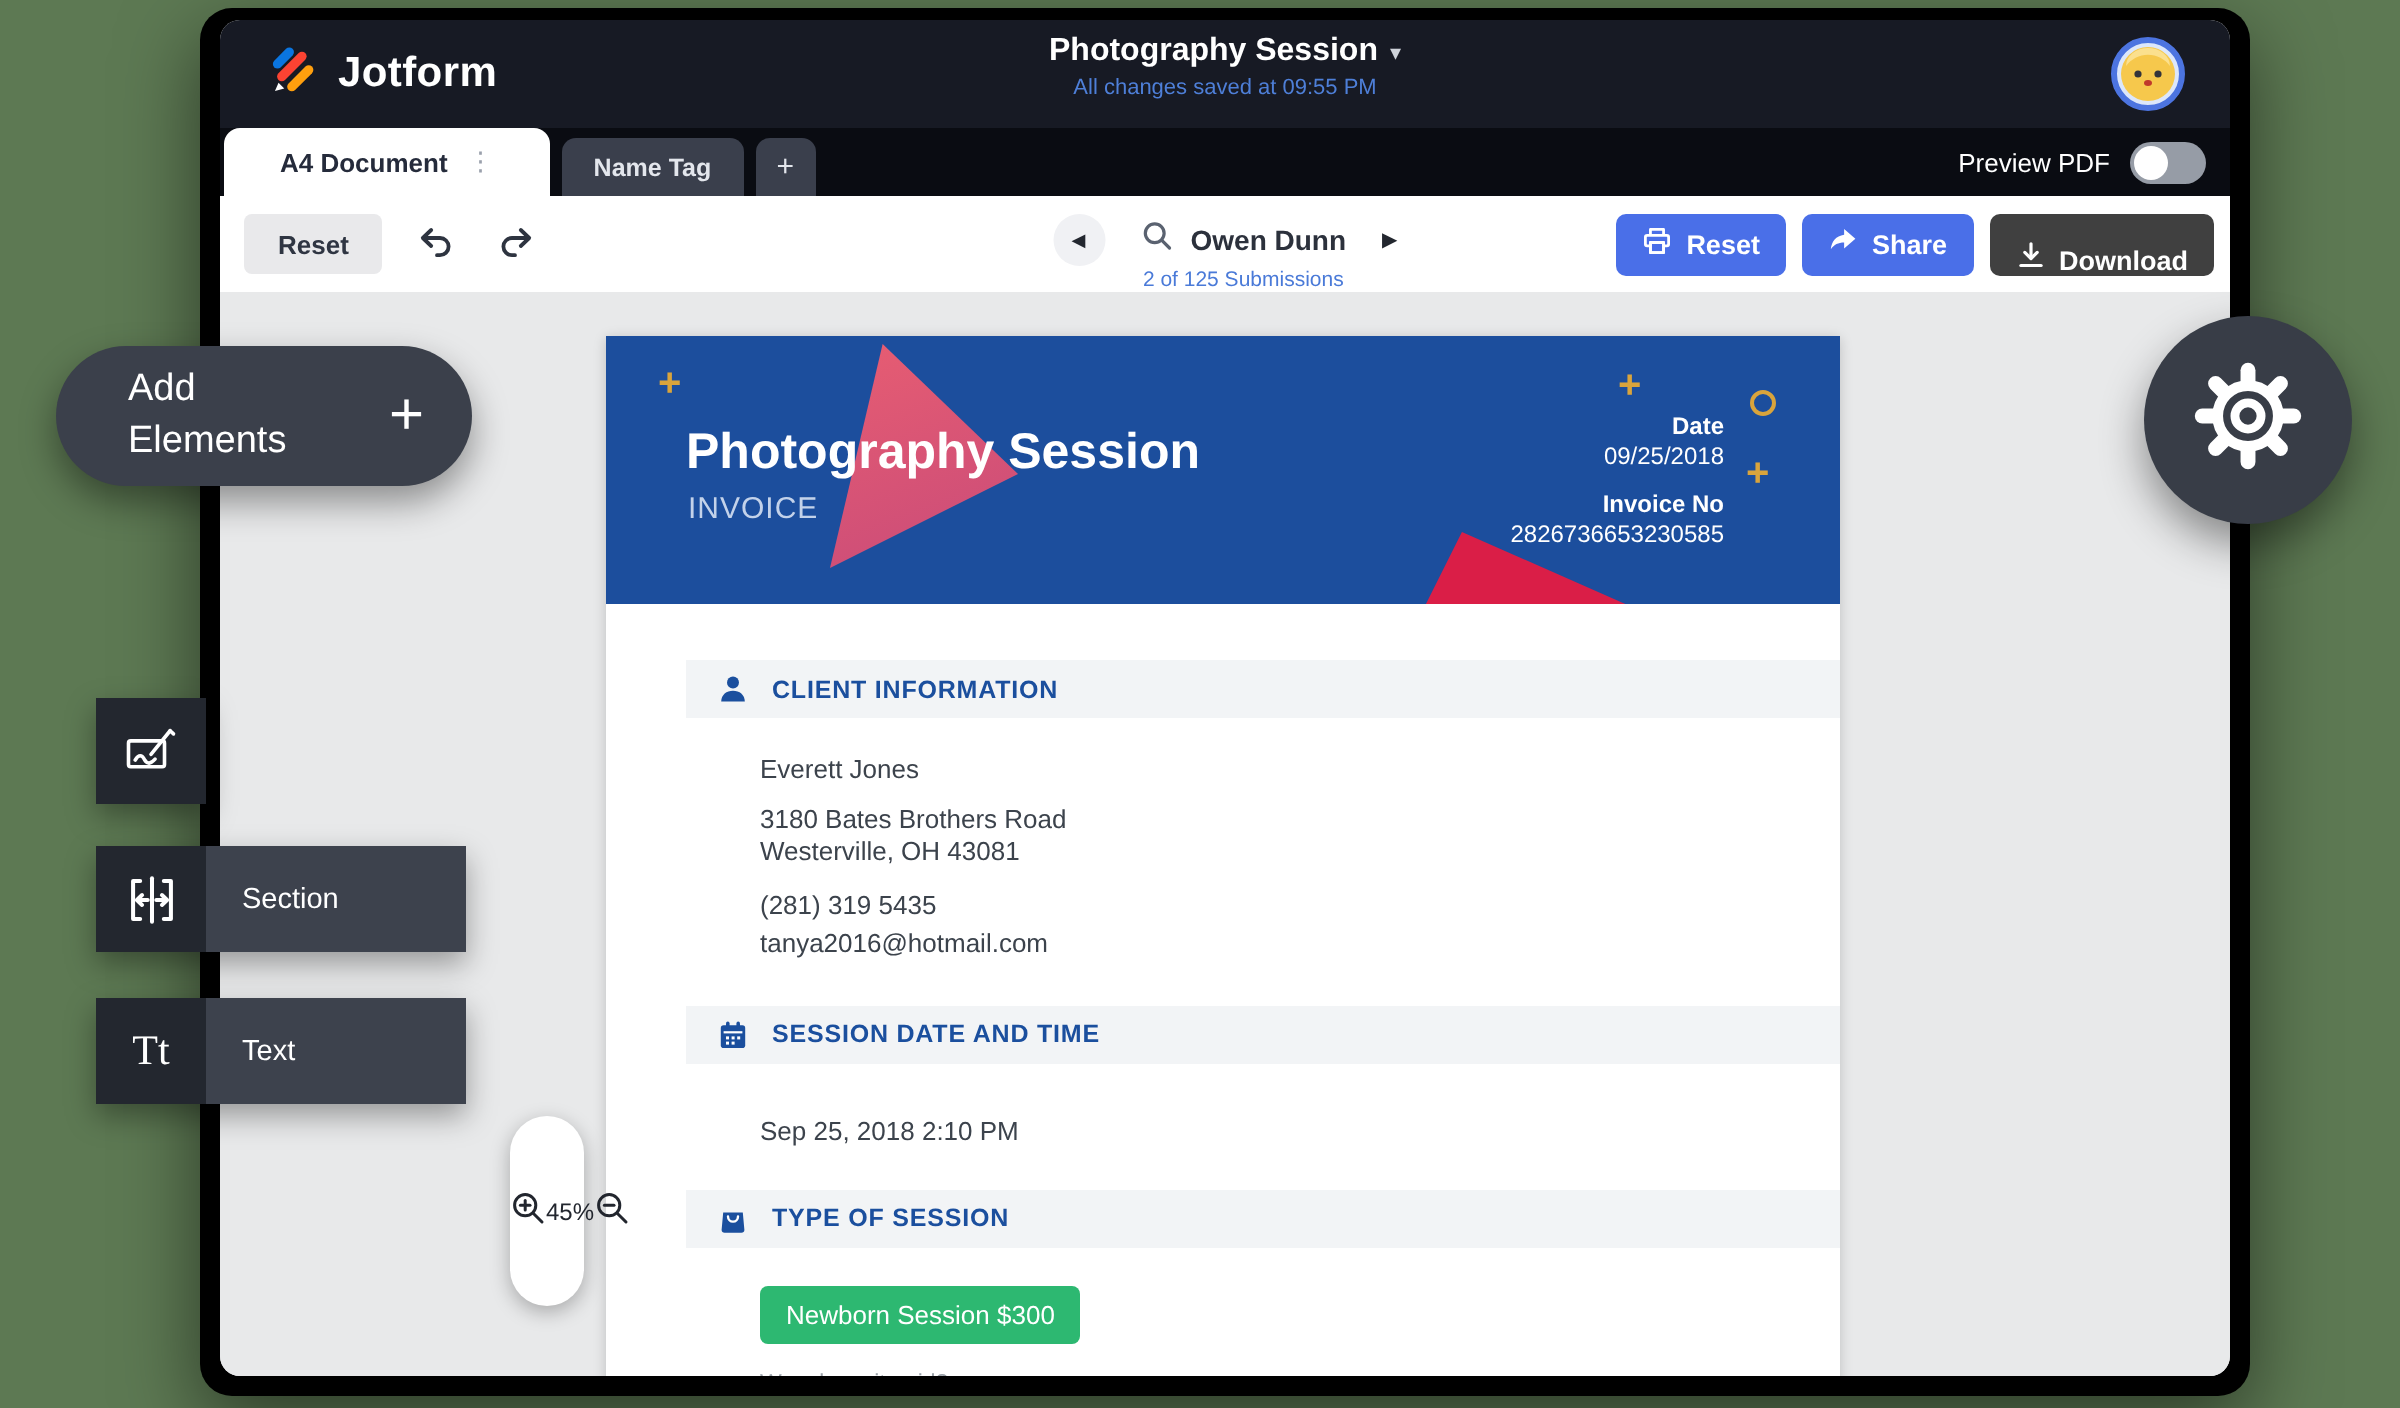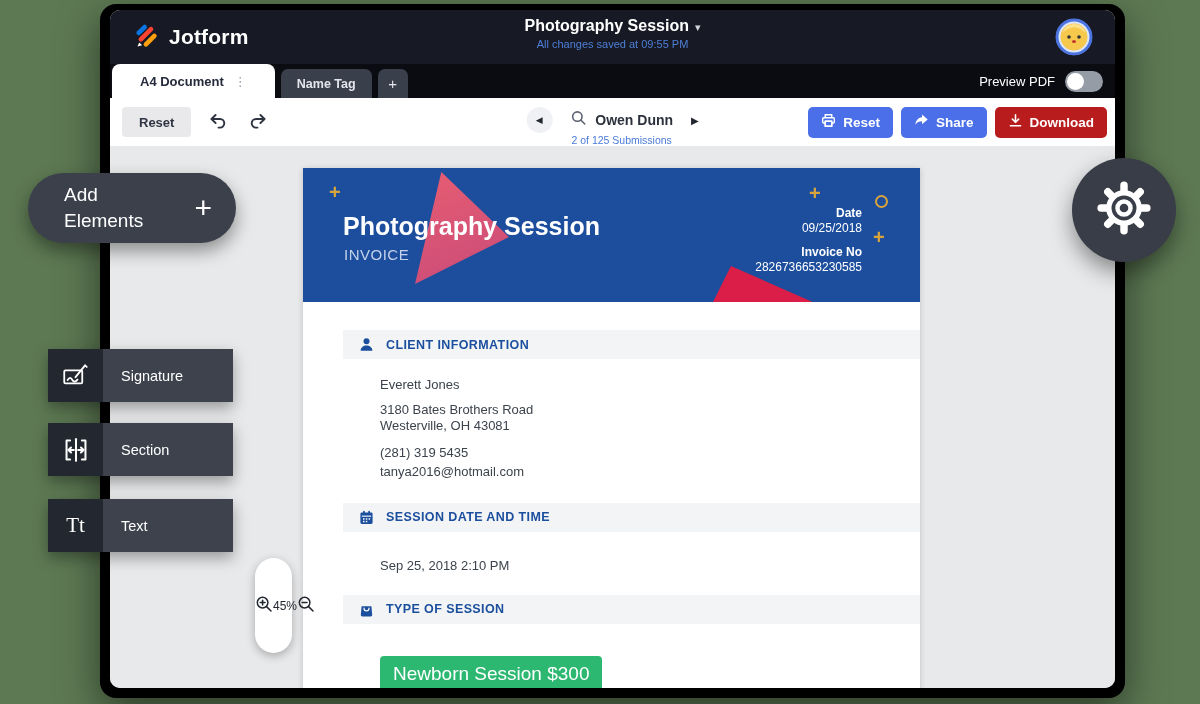--- a/index.html
+++ b/index.html
@@ -53,21 +53,21 @@
     color:#23272f; font-size:9px; cursor:pointer; display:flex; align-items:center; justify-content:center; }
   .nav-next { background:none; border:none; color:#23272f; font-size:10px; cursor:pointer; }
   .nav-mid { position:relative; display:flex; align-items:center; gap:9px; }
   .nav-name { font-size:14px; color:#2c313c; font-weight:600; white-space:nowrap; }
   .nav-count { position:absolute; top:24px; left:50%; transform:translateX(-50%);
     font-size:10.5px; color:#4a7ad8; white-space:nowrap; }
   .actions { margin-left:auto; display:flex; gap:8px; }
   .btn { display:flex; align-items:center; gap:7px; height:31px; padding:0 13px; border:none;
     border-radius:5px; color:#fff; font-size:13.5px; font-weight:600; cursor:pointer; font-family:inherit; }
   .btn-blue { background:#4a6fe8; }
-  .btn-green { background:#b91c1c; }
+  .btn-green { background:#404040;align-items:flex-end; }
 
   
   .canvas { flex:1; position:relative; overflow:hidden; background:#e8e9ea; }
   .page { position:absolute; left:193px; top:22px; width:617px; height:640px; background:#fff;
     box-shadow:0 1px 6px rgba(0,0,0,.18); }
   .page-header { height:134px; background:#1c4e9d; position:relative; overflow:hidden; }
   .gold-plus { position:absolute; color:#d9a43c; font-size:20px; font-weight:700; line-height:1; }
   .gold-circle { position:absolute; width:13px; height:13px; border:2.5px solid #d9a43c; border-radius:50%; }
   .tri-pink { position:absolute; left:112px; top:4px; width:94px; height:112px;
     background:linear-gradient(160deg,#e75d72,#c94b79);
@@ -84,22 +84,22 @@
   .sec-head { margin-left:40px; height:29px; background:#f2f4f6; display:flex; align-items:center;
     gap:12px; padding-left:16px; cursor:pointer; }
   .sec-head span { color:#1b4f9e; font-size:12.5px; font-weight:700; letter-spacing:.4px; }
   .field { margin-left:77px; color:#3c434c; font-size:13px; cursor:pointer; }
   .client-block { margin-top:18px; line-height:16.5px; }
   .client-block .name { margin-bottom:8px; }
   .client-block .addr { margin-bottom:10px; }
   .client-block .phone { margin-bottom:3px; }
   .mt-sec { margin-top:22px; }
   .session-val { margin-top:26px; }
-  .type-badge { display:inline-block; margin:32px 0 0 77px; background:#2db871; color:#fff;
-    font-size:19px; padding:7px 13px; border-radius:4px; cursor:pointer; }
+  .type-badge { display:inline-block; margin:19px 0 0 77px; background:#2db871; color:#fff;
+    font-size:13px; padding:7px 13px; border-radius:4px; cursor:pointer; }
   .deposit-q { margin:14px 0 0 77px; font-size:11.5px; color:#9aa1a8; }
 
   
   .add-elements { position:absolute; left:28px; top:173px; width:208px; height:70px;
     background:#3b404b; border-radius:35px; display:flex; align-items:center;
     box-shadow:0 8px 18px rgba(0,0,0,.4); cursor:pointer; }
   .add-elements .ae-label { margin-left:36px; width:110px; color:#fff; font-size:19px; line-height:1.35; }
   .add-elements .ae-plus { position:absolute; right:24px; top:50%; transform:translateY(-50%);
     color:#fff; font-size:30px; font-weight:400; }
   .tool { position:absolute; left:48px; height:53px; display:flex;
@@ -340,21 +340,20 @@
 
   <div class="tool" style="top:349px">
     <div class="tool-icon">
       <svg width="27" height="25" viewBox="0 0 24 22" fill="none" stroke="#fff" stroke-width="1.6" stroke-linecap="round" stroke-linejoin="round">
         <rect x="2" y="6.5" width="16" height="11.5" rx="1"></rect>
         <path d="M20.5 2 L12 12.5"></path>
         <path d="M20.5 2 L22 3.4"></path>
         <path d="M5 15 C6.5 12.5 8 12.5 9.2 15 C10.4 17 11.8 16.8 13.8 14.6"></path>
       </svg>
     </div>
-    <div class="tool-label">Signature</div>
   </div>
 
   <div class="tool" style="top:499px">
     <div class="tool-icon">
       <span class="tt">Tt</span>
     </div>
     <div class="tool-label">Text</div>
   </div>
 
   <div class="tool" style="top:423px">

